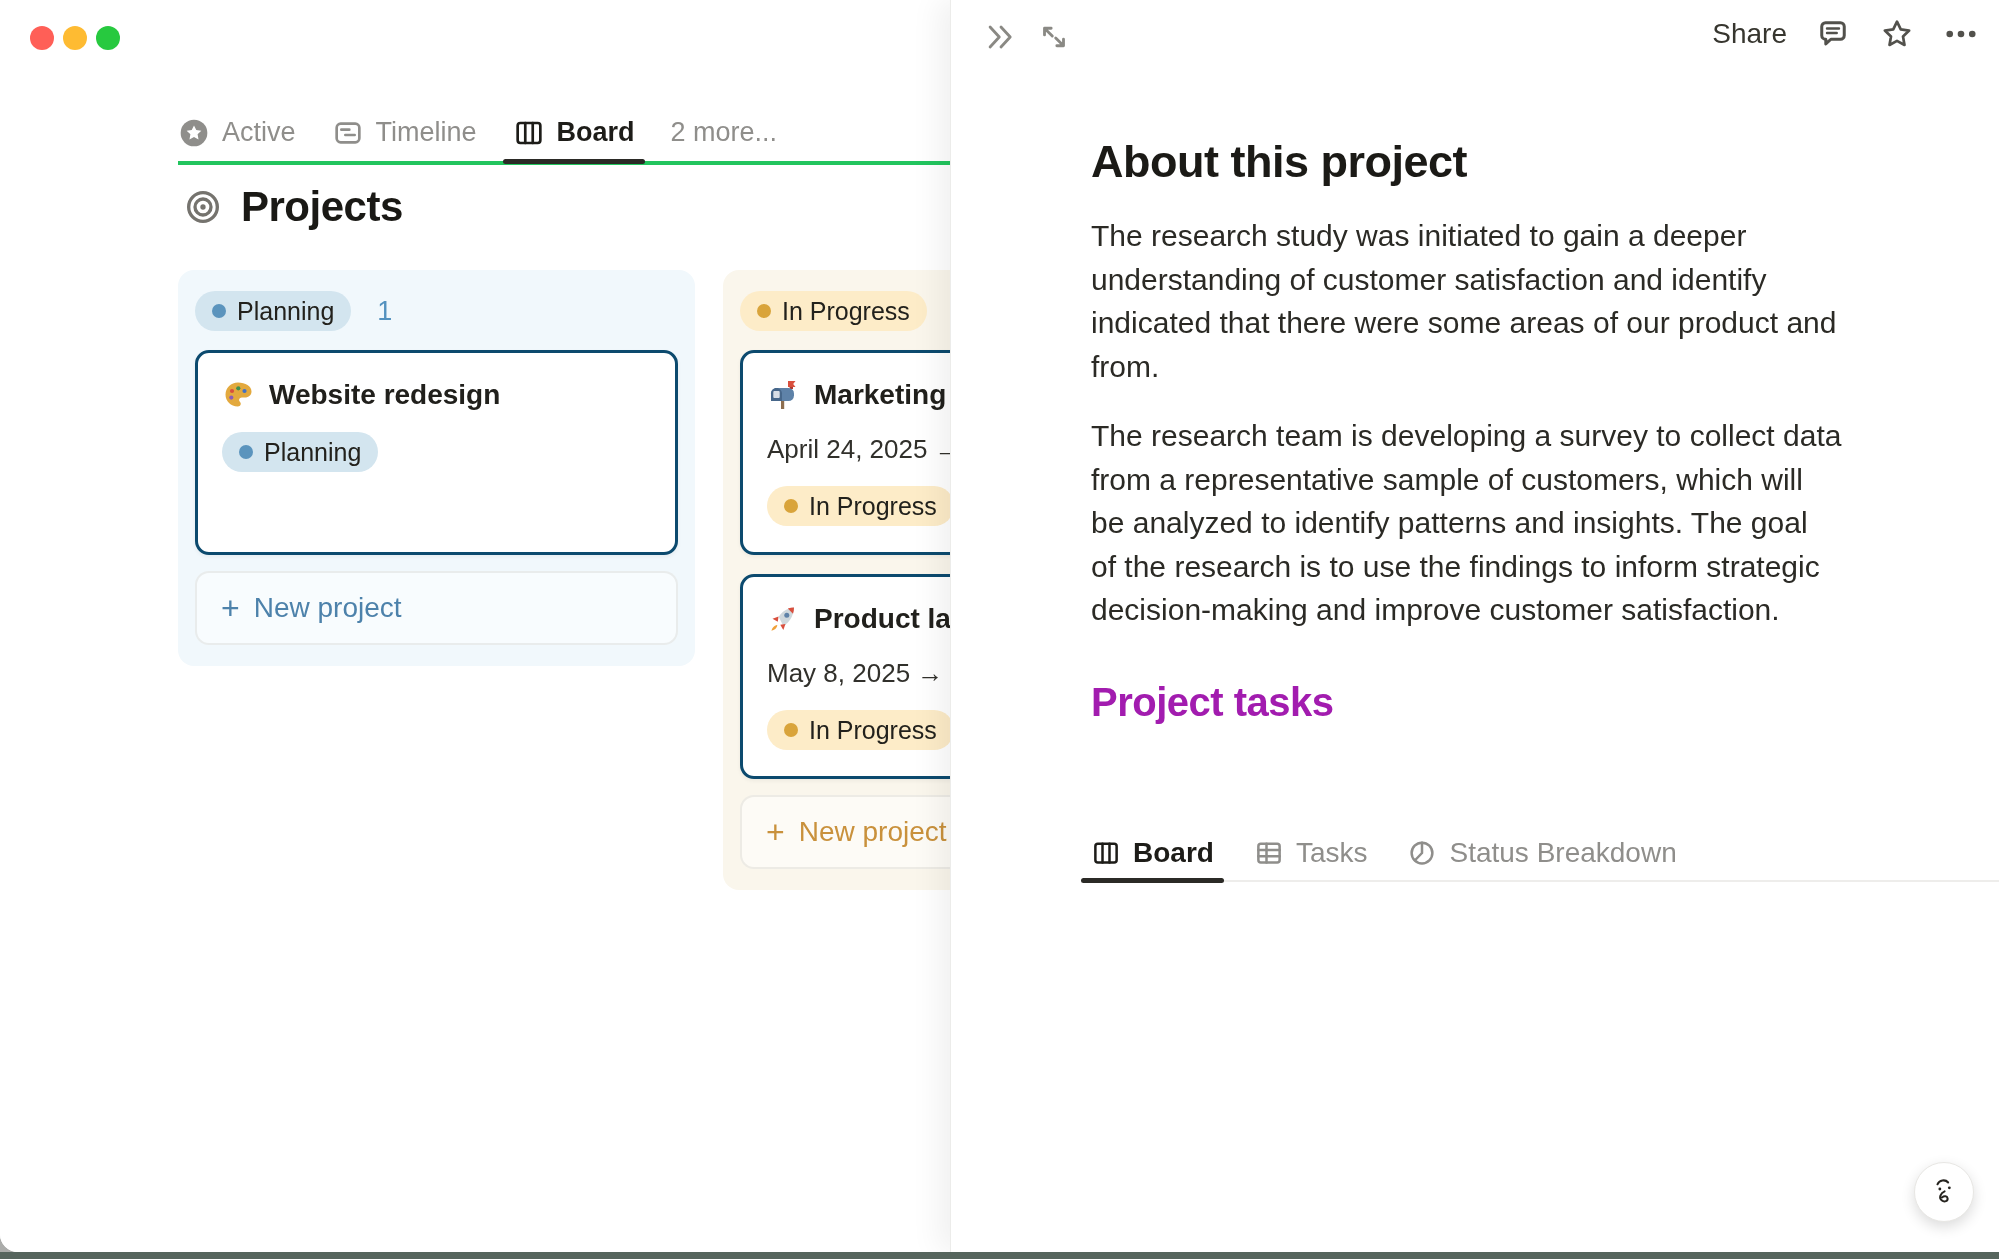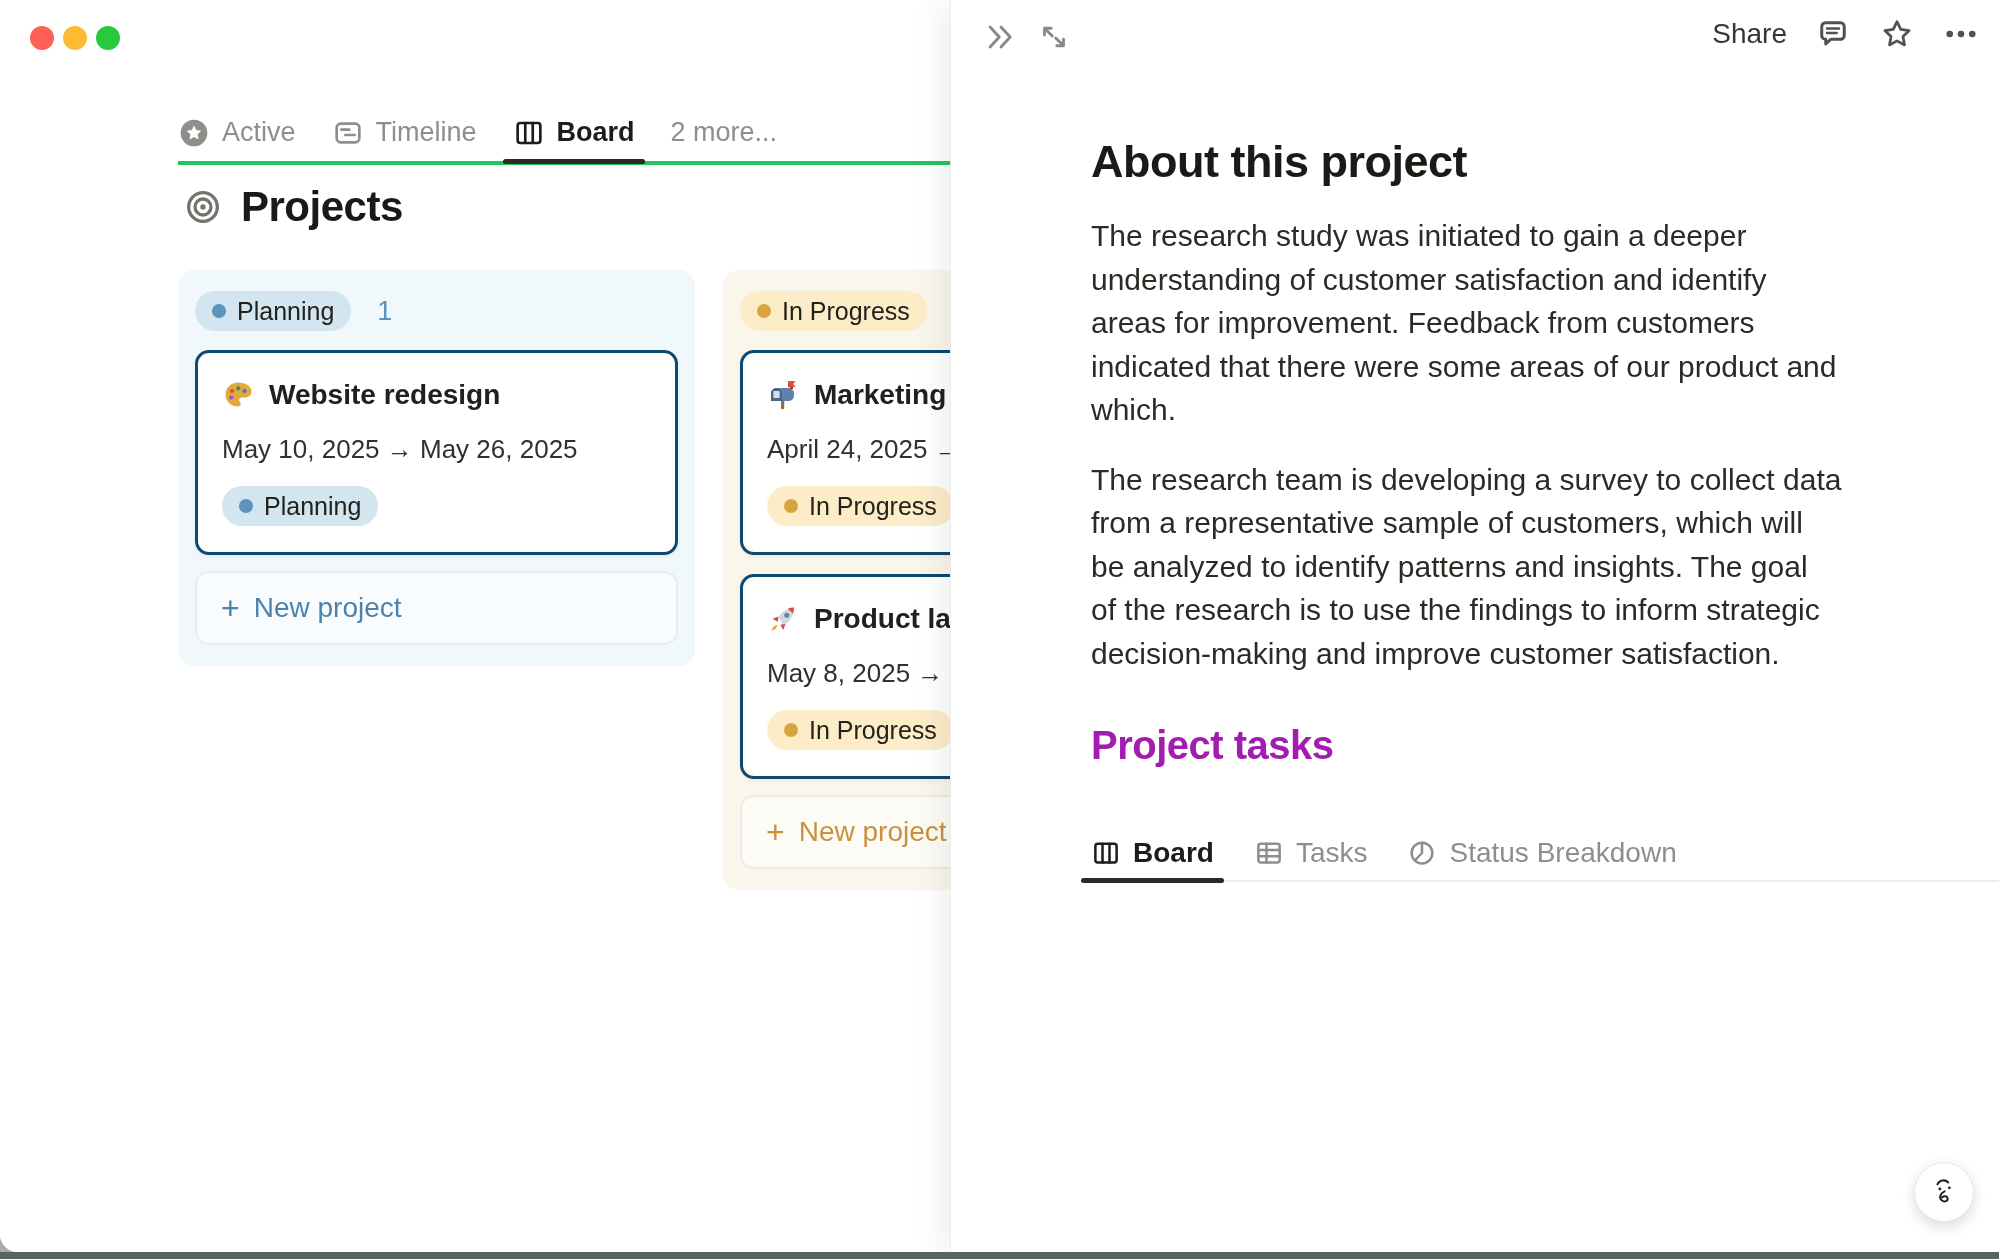--- a/index.html
+++ b/index.html
@@ -156,21 +156,20 @@
           <div class="card-title">
             <svg class="emoji" viewBox="0 0 32 32">
               <path d="M16 3.5C9 3.5 3.5 8.8 3.5 15.5 3.5 22.3 9 27.5 15.6 27.5c2 0 3.2-1.2 3.2-2.7 0-.8-.4-1.4-.9-2-.5-.5-.8-1.1-.8-1.8 0-1.4 1.2-2.4 2.8-2.4h2.9c4 0 6.7-2.7 6.7-6.1C29.5 7 23.4 3.5 16 3.5z" fill="#e3a93e"></path>
               <circle cx="10" cy="12" r="2.1" fill="#d94f3d"></circle>
                 <circle cx="16.3" cy="9.3" r="2.1" fill="#3f8f4f"></circle>
               <circle cx="22.5" cy="12" r="2.1" fill="#4472c4"></circle>
                 <circle cx="9.3" cy="18.6" r="2.1" fill="#8e5bb5"></circle>
             </svg>
             <span>Website redesign</span>
           </div>
-          <div class="card-dates">May 10, 2025 → May 26, 2025</div>
           <div class="card-tag">
             <span class="pill p-blue">
               <span class="dot"></span>
               <span>Planning</span>
             </span>
           </div>
         </div>
         <div class="new-btn nb-blue">
           <span class="plus">+</span>
           <span>New project</span>
@@ -258,23 +257,22 @@
           <circle cx="12" cy="12" r="2.2" fill="#52514c"></circle>
           <circle cx="19.5" cy="12" r="2.2" fill="#52514c"></circle>
         </svg>
     </div>
 
     <div class="doc">
       <h2 class="about">About this project</h2>
       <div class="para">
         <div>The research study was initiated to gain a deeper</div>
         <div>understanding of customer satisfaction and identify</div>
-        <div>areas for improvement. Feedback from customers</div>
         <div>indicated that there were some areas of our product and</div>
-        <div>which.</div>
+        <div>from.</div>
       </div>
       <div class="para">
         <div>The research team is developing a survey to collect data</div>
         <div>from a representative sample of customers, which will</div>
         <div>be analyzed to identify patterns and insights. The goal</div>
         <div>of the research is to use the findings to inform strategic</div>
         <div>decision-making and improve customer satisfaction.</div>
       </div>
       <h2 class="tasks">Project tasks</h2>
     </div>

